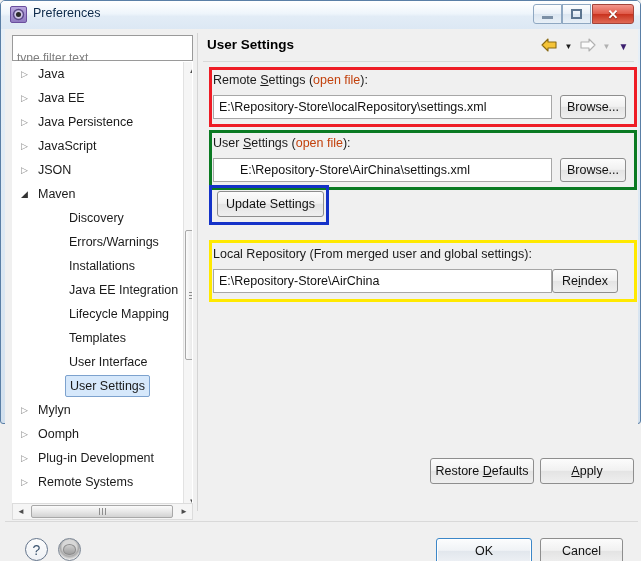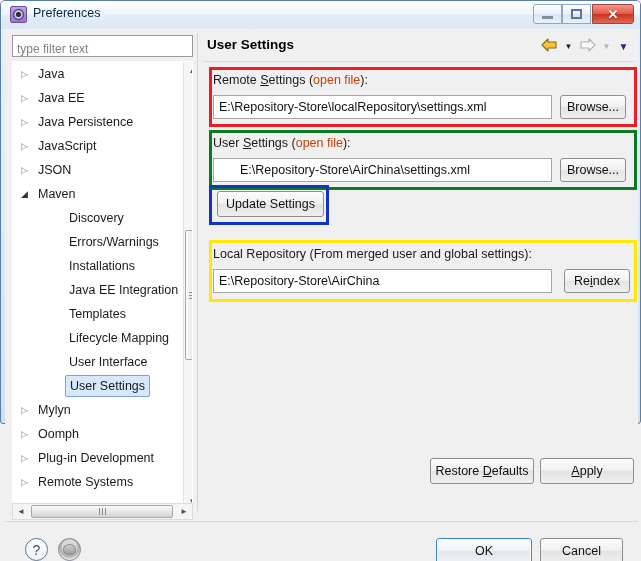--- a/index.html
+++ b/index.html
@@ -56,21 +56,21 @@
   #content {
     position:absolute; left:4px; top:28px; width:633px; height:529px;
     background:#f0f0f0;
   }
 
   
   #filter-input {
     position:absolute; left:7px; top:6px; width:181px; height:22px;
     border:1px solid #9a9a9a; background:#ffffff;
     font-family:"Liberation Sans", sans-serif; font-size:12px;
-    color:#808080; padding:3px 4px; line-height:20px;
+    color:#808080; padding:12px 4px; line-height:20px;
   }
   #tree-panel {
     position:absolute; left:7px; top:32px; width:181px; height:450px;
     background:#ffffff; border:1px solid #ffffff;
     overflow:hidden;
   }
   #tree-list { position:absolute; left:0; top:0; width:165px; }
   .tnode {
     position:relative; height:24px; line-height:24px;
     font-size:12.5px; color:#1a1a1a; white-space:nowrap;
@@ -269,24 +269,24 @@
           <div class="tnode child">
             <span class="tlabel">Errors/Warnings</span>
           </div>
           <div class="tnode child">
             <span class="tlabel">Installations</span>
           </div>
           <div class="tnode child">
             <span class="tlabel">Java EE Integration</span>
           </div>
           <div class="tnode child">
+            <span class="tlabel">Lifecycle Mapping</span>
+          </div>
+          <div class="tnode child">
             <span class="tlabel">Templates</span>
-          </div>
-          <div class="tnode child">
-            <span class="tlabel">Lifecycle Mapping</span>
           </div>
           <div class="tnode child">
             <span class="tlabel">User Interface</span>
           </div>
           <div class="tnode child selected">
             <span class="tlabel">User Settings</span>
           </div>
           <div class="tnode">
             <span class="arrow">▷</span>
             <span class="tlabel">Mylyn</span>
@@ -363,21 +363,21 @@
       <div class="grp-label" style="left:10px; top:103px;">
         <span>User </span><u>S</u><span>ettings (</span><span class="link">open file</span><span>):</span>
       </div>
       <div class="txtfield" style="left:10px; top:125px; width:339px;padding-left:26px;">E:\Repository-Store\AirChina\settings.xml</div>
       <div class="btn" style="left:357px; top:125px; width:66px; height:24px;">Browse...</div>
 
       <div class="btn" style="left:14px; top:158px; width:107px; height:26px;">Update Settings</div>
 
       <div class="grp-label" style="left:10px; top:214px;text-align:right;">Local Repository (From merged user and global settings):</div>
       <div class="txtfield" style="left:10px; top:236px; width:339px;">E:\Repository-Store\AirChina</div>
-      <div class="btn" style="left:361px; top:236px; width:66px; height:24px;text-align:right;">
+      <div class="btn" style="left:349px; top:236px; width:66px; height:24px;text-align:right;">
         <span><span>Re</span><u>i</u><span>ndex</span></span>
       </div>
 
       <div class="btn" style="left:227px; top:425px; width:104px; height:26px;text-align:center;">
         <span><span>Restore </span><u>D</u><span>efaults</span></span>
       </div>
       <div class="btn" style="left:337px; top:425px; width:94px; height:26px;">
         <span><span></span><u>A</u><span>pply</span></span>
       </div>
 

